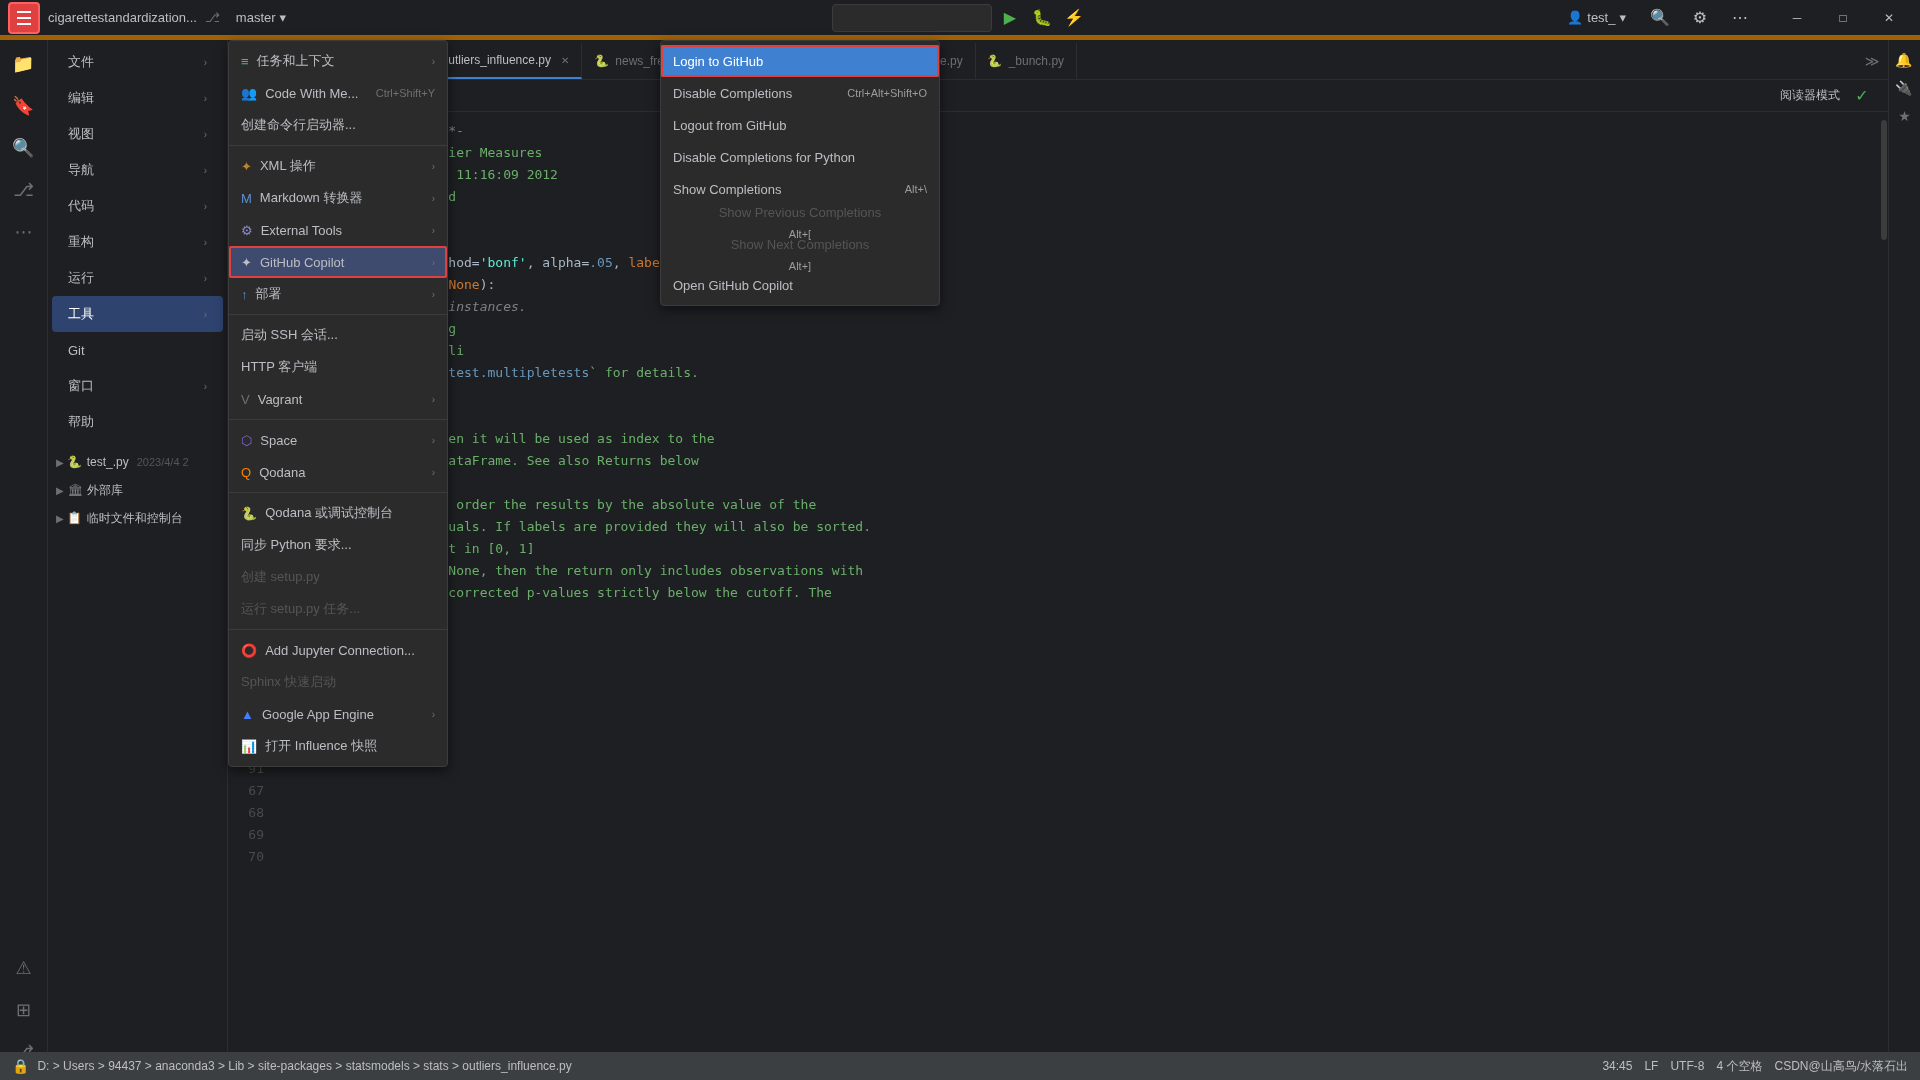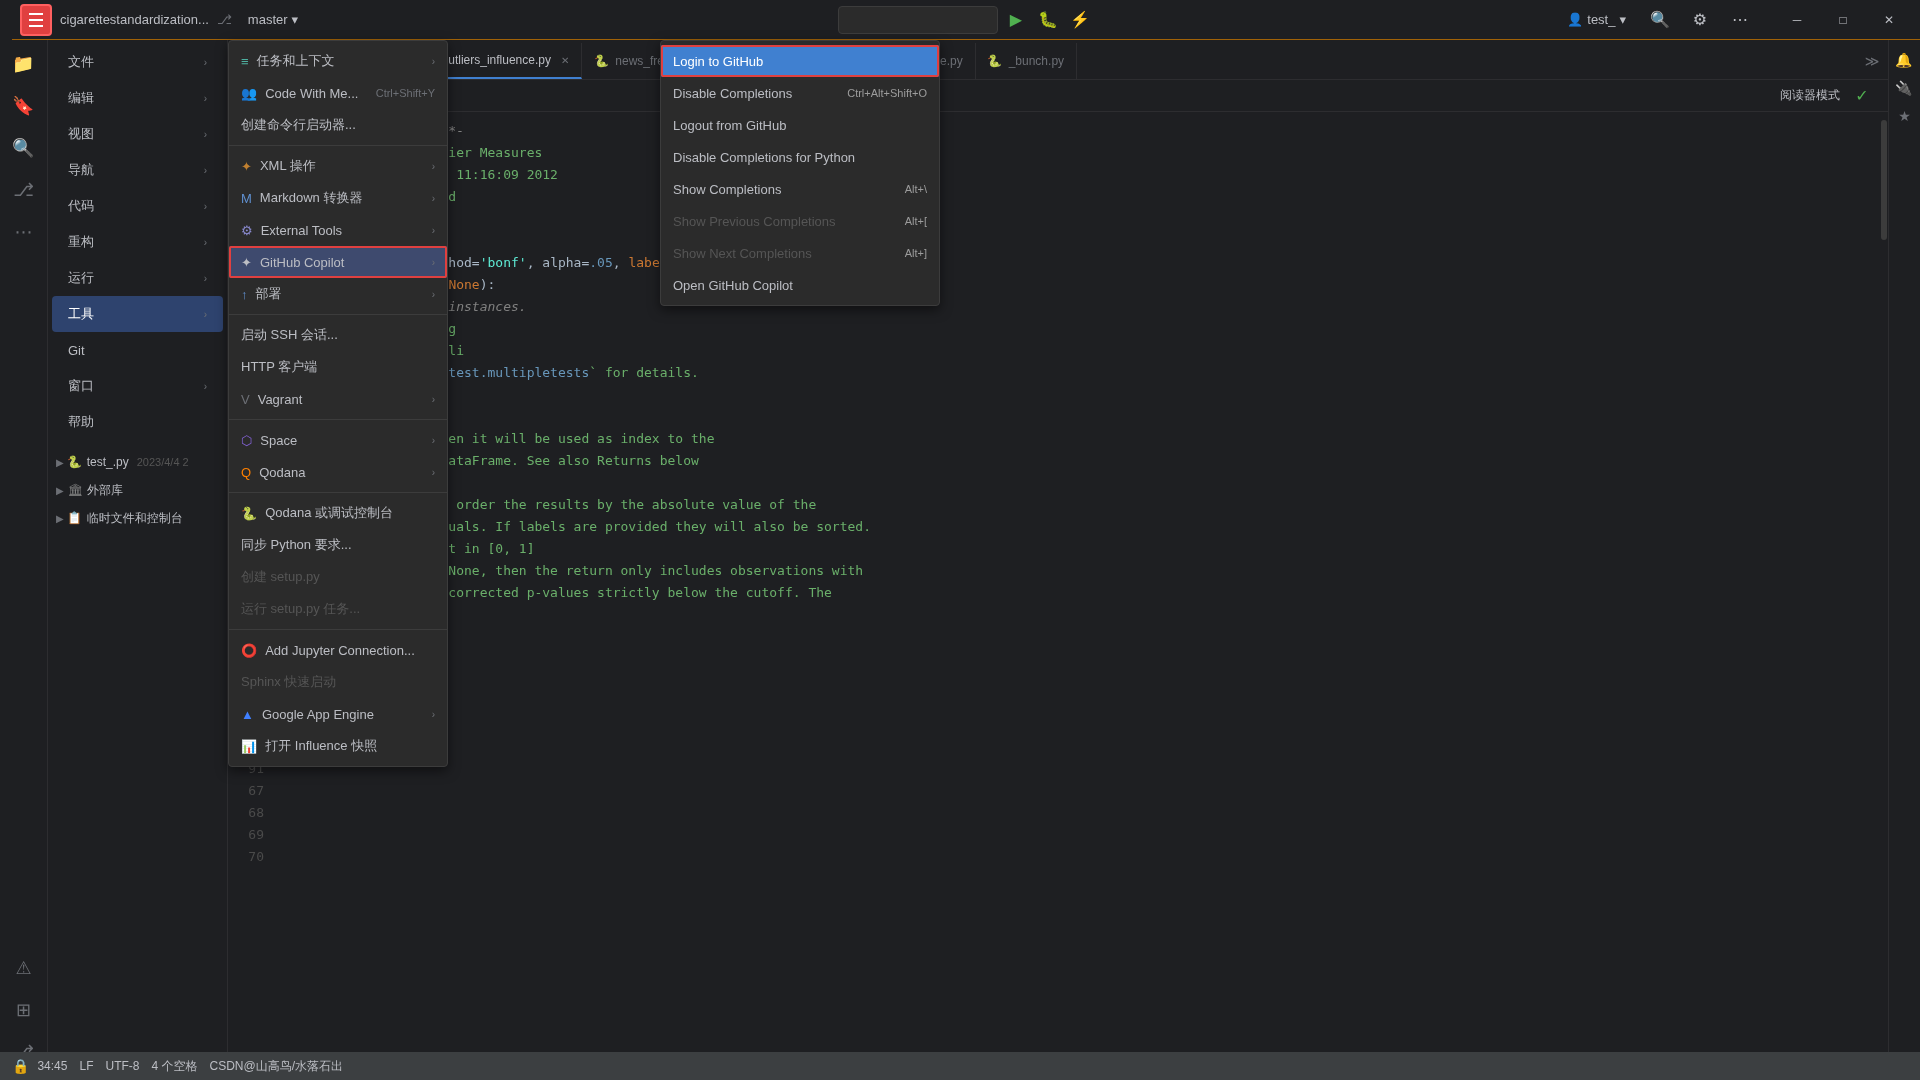--- a/index.html
+++ b/index.html
@@ -14,24 +14,23 @@
       position: relative;
     }
 
     
     .titlebar {
       height: 40px;
       background: #1e1f22;
       display: flex;
       align-items: center;
       padding: 0 8px;
-      border-bottom: 1px solid #a16207;
+      border-bottom: 5px solid #a16207;
       position: relative;
       z-index: 10;
-      margin-left: 12px;
     }
     .titlebar-left {
       display: flex;
       align-items: center;
       gap: 8px;
     }
     .hamburger-btn {
       width: 32px;
       height: 32px;
       background: #e04040;
@@ -447,21 +446,21 @@
       cursor: pointer;
       font-size: 13px;
       color: #bcbec4;
       gap: 8px;
       justify-content: space-between;
     }
     .submenu-item.highlighted {
       background: #4080d0;
       color: white;
     }
-    .submenu-item.disabled { color: #555; cursor: default; }
+    .submenu-item.disabled { color: #555; cursor: default; flex-direction: column; }
     .submenu-item .shortcut { font-size: 11px; color: #9c9c9c; }
 
     
     .red-border {
       outline: 2px solid #e04040;
       outline-offset: -2px;
       border-radius: 2px;
     }
 
     
@@ -727,20 +726,23 @@
 
   <div class="right-sidebar">
     <div class="right-icon">🔔</div>
     <div class="right-icon">🔌</div>
     <div class="right-icon">★</div>
   </div>
 </div>
 
 <div class="status-bar">
   <span style="font-size:14px">🔒</span>
+  <div class="status-breadcrumb">
+    <span>D: &gt; Users &gt; 94437 &gt; anaconda3 &gt; Lib &gt; site-packages &gt; statsmodels &gt; stats &gt; outliers_influence.py</span>
+  </div>
   <div class="status-right">
     <span class="status-item">34:45</span>
     <span class="status-item">LF</span>
     <span class="status-item">UTF-8</span>
     <span class="status-item">4 个空格</span>
     <span class="status-item">CSDN@山高鸟/水落石出</span>
   </div>
 </div>
 
 <div class="menu-overlay">

